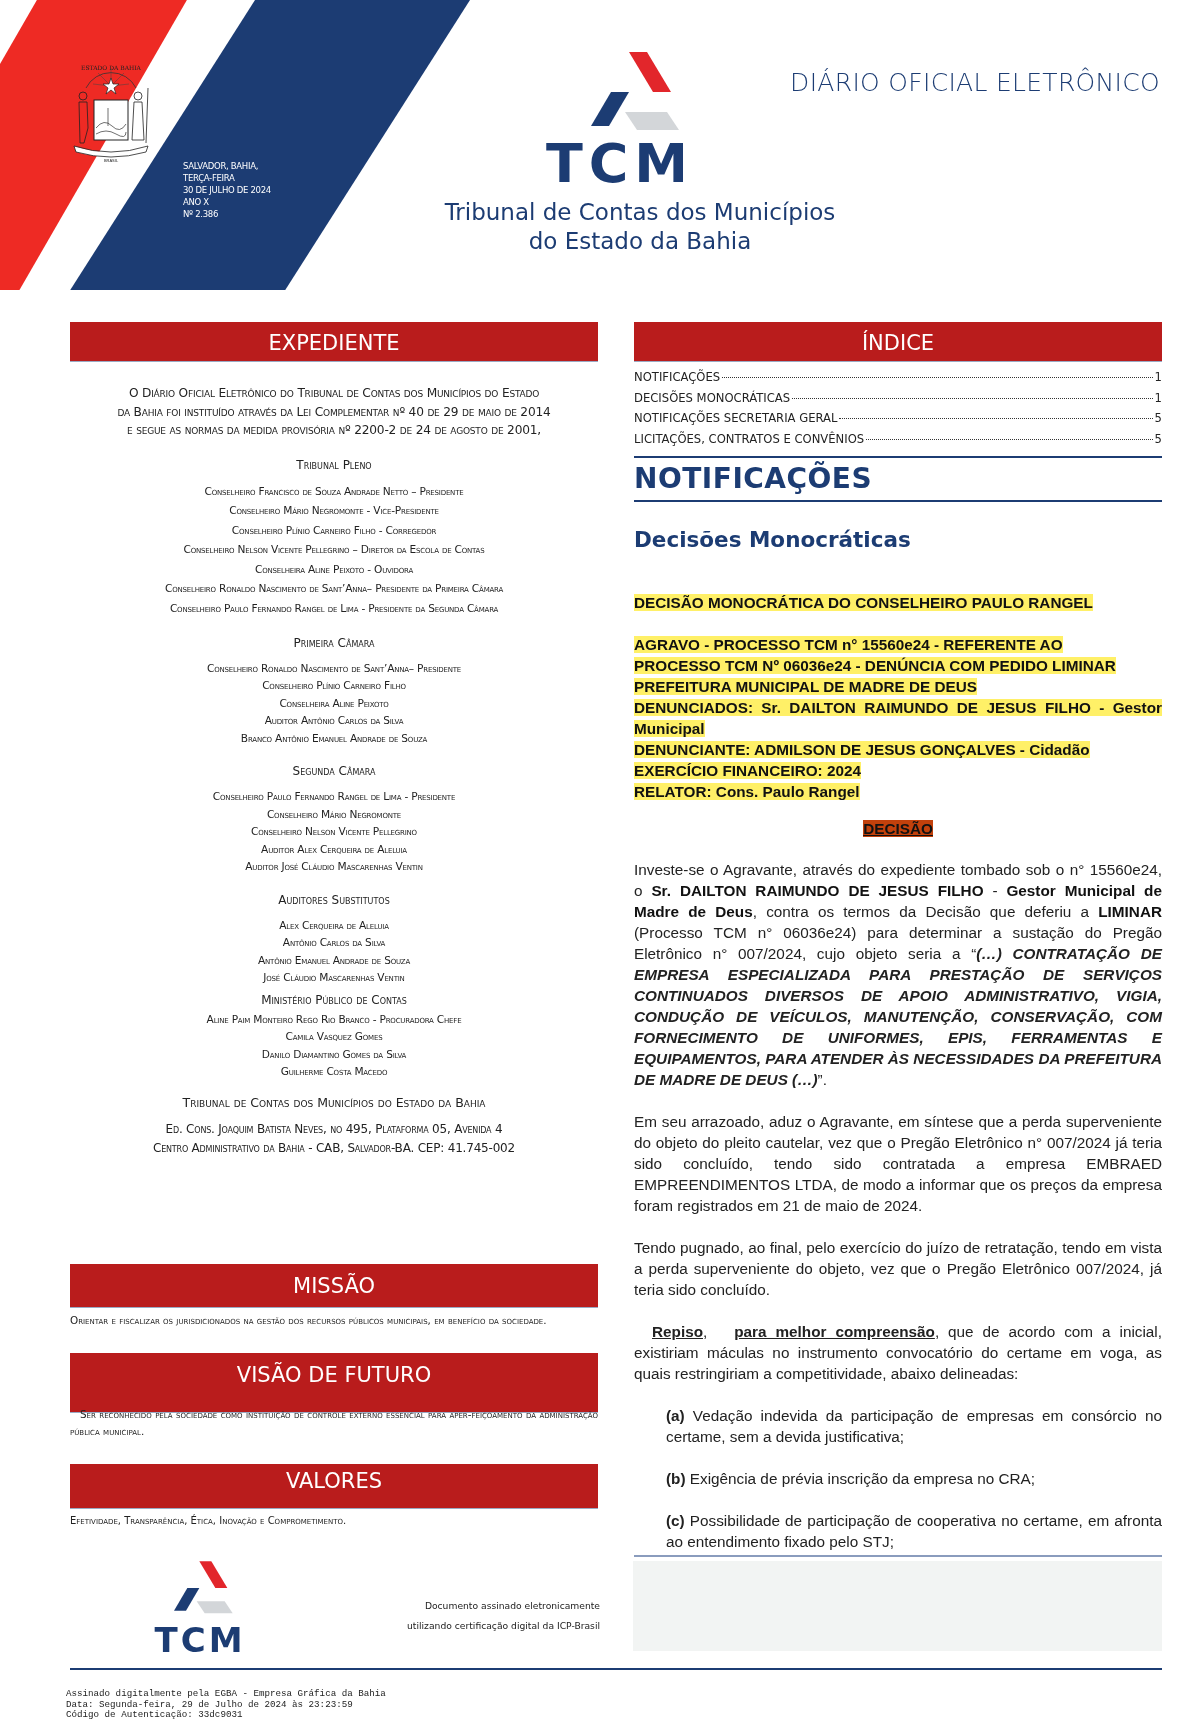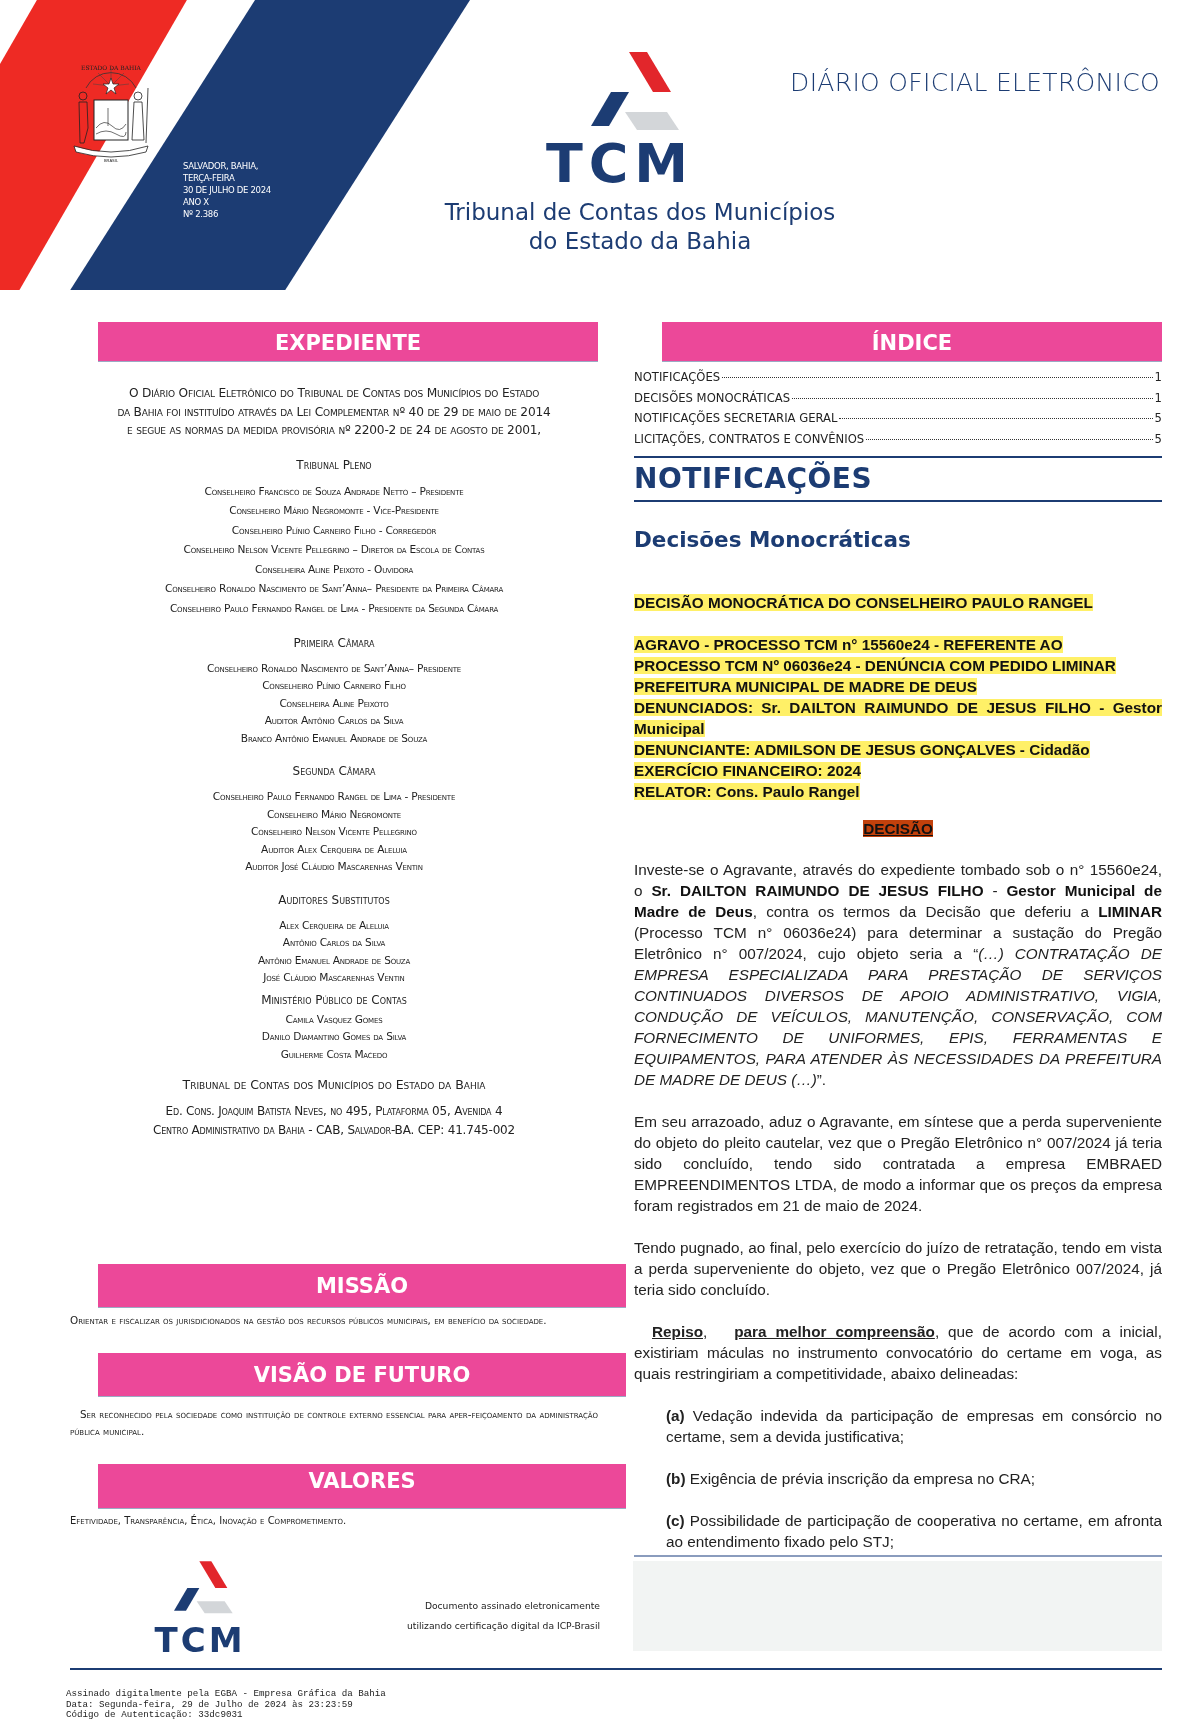--- a/index.html
+++ b/index.html
@@ -19,35 +19,35 @@
   .logo-mark { position: absolute; left: 145px; top: 10px; width: 110px; height: 90px; }
   .logo-tcm { position: absolute; left: 100px; top: 95px; width: 180px; text-align: center;
     font-family: "DejaVu Sans", sans-serif; font-weight: bold; font-size: 54px; color: #1c3c73; letter-spacing: 6px; line-height: 58px; }
   .logo-sub { position: absolute; left: 0; top: 158px; width: 420px; text-align: center; color: #1c3c73;
     font-family: "DejaVu Sans", sans-serif; font-size: 23px; line-height: 29px; }
   .diario-title { position: absolute; right: 40px; top: 68px; font-family: "DejaVu Sans", sans-serif;
     font-weight: 200; font-size: 25px; color: #1c3c73; letter-spacing: 0.3px; }
 
   
   .col-left { position: absolute; left: 70px; top: 322px; width: 528px; }
-  .band { background: #ec4899; color: #fff; text-align: center; font-family: "DejaVu Sans", sans-serif;
-    font-weight: bold; border-bottom: 1px solid #9aaac4; margin-left: 28px; }
+  .band { background: #b91c1c; color: #fff; text-align: center; font-family: "DejaVu Sans", sans-serif;
+    font-weight: normal; border-bottom: 1px solid #9aaac4; }
   .band-exp { height: 40px; line-height: 42px; font-size: 21px; }
   .sc { font-variant: small-caps; font-family: "DejaVu Sans", sans-serif; }
   .intro { margin-top: 22px; text-align: center; font-size: 12.2px; line-height: 18.5px; color: #222; letter-spacing: -0.2px; }
   .sect-title { text-align: center; font-size: 12px; color: #222; margin-top: 17px; }
   .names { text-align: center; font-size: 10.6px; line-height: 19.6px; color: #222; margin-top: 10px; letter-spacing: -0.2px; }
   .names.tight { line-height: 17.5px; }
   .addr { text-align: center; font-size: 12px; line-height: 19px; color: #222; margin-top: 10px; letter-spacing: -0.2px; }
 
   .band-box { position: absolute; left: 70px; width: 528px; }
   .band-missao { top: 1264px; height: 44px; line-height: 44px; font-size: 21px; }
   .missao-txt { position: absolute; left: 70px; top: 1312px; width: 528px; font-size: 10.4px; line-height: 17px;
     text-align: justify; text-align-last: left; color: #222; }
-  .band-visao { top: 1353px; height: 44px; line-height: 44px; font-size: 21px; text-align: center; }
+  .band-visao { top: 1353px; height: 60px; line-height: 44px; font-size: 21px; text-align: center; }
   .visao-txt { position: absolute; left: 70px; top: 1406px; width: 528px; font-size: 10.4px; line-height: 17px;
     text-align: justify; color: #222; }
   .band-valores { top: 1464px; height: 45px; line-height: 34px; font-size: 21px; }
   .valores-txt { position: absolute; left: 70px; top: 1515px; width: 528px; font-size: 10px; color: #222; }
 
   
   .col-right { position: absolute; left: 634px; top: 322px; width: 528px; }
   .band-ind { height: 40px; line-height: 42px; font-size: 21px; }
   .toc { margin-top: 8px; font-family: "DejaVu Sans", sans-serif; font-size: 11.6px; color: #222; }
   .toc-row { display: flex; align-items: baseline; height: 20.5px; }
@@ -59,21 +59,21 @@
     letter-spacing: 0.5px; height: 42px; line-height: 42px; }
   .decis-h { font-family: "DejaVu Sans", sans-serif; font-weight: bold; font-size: 21.5px; color: #1c3c73; margin-top: 25px; }
 
   .hl { background: #fff067; }
   .bold-blk { font-weight: bold; font-size: 15.3px; line-height: 21px; margin-top: 30px; }
   .justify { text-align: justify; }
   .decisao-h { text-align: center; margin-top: 14px; font-weight: bold; font-size: 15.3px; }
   .decisao-h span { text-decoration: underline; background: #c2410c; }
   .para { font-size: 15.3px; line-height: 21px; text-align: justify; margin-top: 21px; color: #222; }
   .para b { color: #111; }
-  .quote { font-weight: normal; font-style: italic; }
+  .quote { font-weight: bold; font-style: italic; }
   .u { text-decoration: underline; font-weight: bold; margin-left: 18px; }
   .item { font-size: 15.3px; line-height: 21px; text-align: justify; margin-top: 21px; padding-left: 32px; color: #222; }
 
   .rule-light { position: absolute; left: 634px; top: 1555px; width: 528px; height: 2px; background: #8a9cbd; }
 
   
   .foot-logo { position: absolute; left: 140px; top: 1560px; width: 120px; height: 120px; }
   .foot-tcm { position: absolute; left: 0; top: 60px; width: 120px; text-align: center; font-family: "DejaVu Sans", sans-serif;
     font-weight: bold; font-size: 34px; letter-spacing: 3px; color: #1c3c73; }
   .foot-sign { position: absolute; left: 380px; top: 1596px; width: 220px; text-align: right; font-size: 9.2px; line-height: 20px;
@@ -178,20 +178,21 @@
   <div class="sect-title sc">Auditores Substitutos</div>
   <div class="names sc tight">
     <div>Alex Cerqueira de Aleluia</div>
     <div>Antônio Carlos da Silva</div>
     <div>Antônio Emanuel Andrade de Souza</div>
     <div>José Cláudio Mascarenhas Ventin</div>
   </div>
 
   <div class="sect-title sc" style="margin-top:6px">Ministério Público de Contas</div>
   <div class="names sc tight" style="margin-top:4px">
+    <div>Aline Paim Monteiro Rego Rio Branco - Procuradora Chefe</div>
     <div>Camila Vasquez Gomes</div>
     <div>Danilo Diamantino Gomes da Silva</div>
     <div>Guilherme Costa Macedo</div>
   </div>
 
   <div class="sect-title sc" style="font-size:12.5px;margin-top:14px">Tribunal de Contas dos Municípios do Estado da Bahia</div>
   <div class="addr sc">
     <div>Ed. Cons. Joaquim Batista Neves, no 495, Plataforma 05, Avenida 4</div>
     <div>Centro Administrativo da Bahia - CAB, Salvador-BA. CEP: 41.745-002</div>
   </div>

